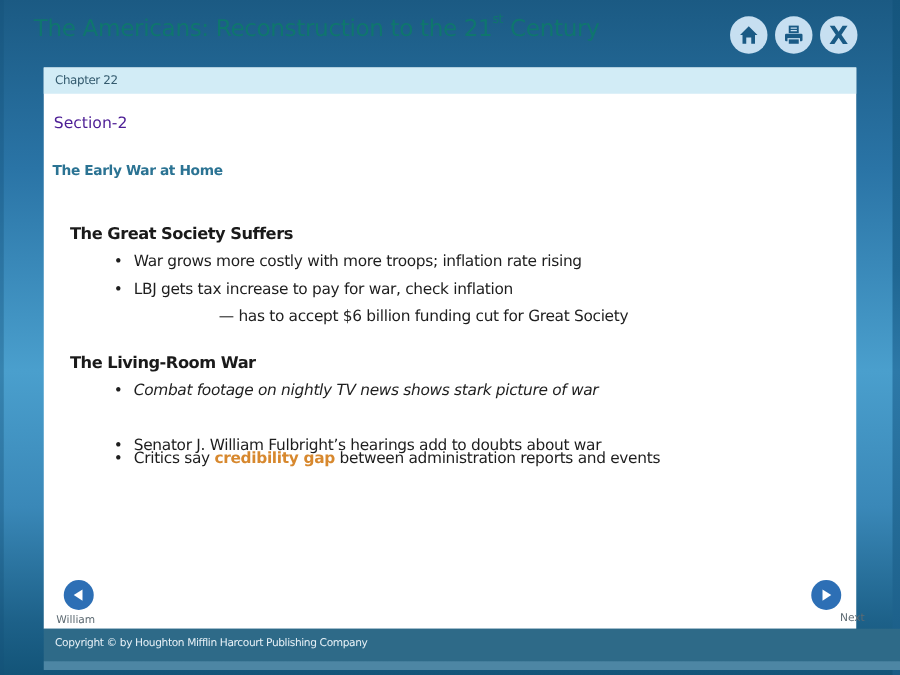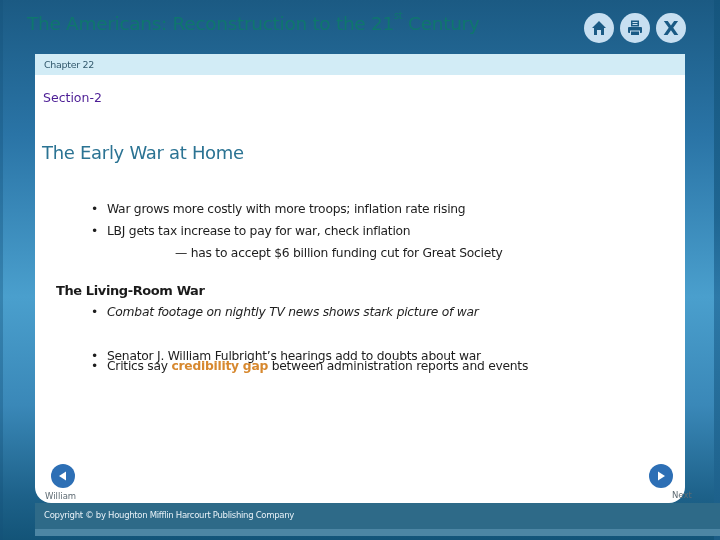--- a/index.html
+++ b/index.html
@@ -32,36 +32,35 @@
     }
     .circle-btn svg { display: block; }
     .close-x {
       font-family: "DejaVu Sans", sans-serif; font-weight: bold; font-size: 20px;
       color: #1a5a85; line-height: 1;
     }
 
     .panel {
       position: absolute; left: 35px; top: 54px; width: 650px; height: 449px;
       background: #ffffff;
-      border-radius: 16px;
     }
     .chapter-bar {
       height: 21px; background: #d2ecf6;
       padding-left: 9px; font-size: 9.5px; color: #335a6e; line-height: 22px;
       font-family: "DejaVu Sans", sans-serif; letter-spacing: -0.3px;
     }
     .section-label {
       position: absolute; left: 8px; top: 36px;
       font-family: "DejaVu Sans", sans-serif;
       font-size: 12.5px; color: #4c1d95; letter-spacing: 0px;
     }
     .main-heading {
-      position: absolute; left: 7px; top: 88px;
+      position: absolute; left: 7px; top: 76px;
       font-family: "DejaVu Sans", sans-serif;
-      font-size: 18px; color: #2b7393; font-weight: normal; letter-spacing: -0.3px;
+      font-size: 11px; color: #2b7393; font-weight: bold; letter-spacing: -0.3px;
     }
     .subheading {
       position: absolute; left: 21px;
       font-family: "DejaVu Sans", sans-serif;
       font-size: 13px; color: #1a1a1a; font-weight: bold; letter-spacing: -0.4px;
     }
     .bullet {
       position: absolute; left: 56px;
       font-family: "DejaVu Sans", sans-serif;
       font-size: 12.3px; color: #1e1e1e; white-space: nowrap; letter-spacing: -0.25px;
@@ -120,20 +119,21 @@
   <div class="circle-btn">
     <span class="close-x">X</span>
   </div>
 </div>
 
 <div class="panel">
   <div class="chapter-bar">Chapter 22</div>
   <div class="section-label">Section-2</div>
   <div class="main-heading">The Early War at Home</div>
 
+  <div class="subheading" style="top:126px;">The Great Society Suffers</div>
   <div class="bullet" style="top:148px;">
     <span class="dot">•</span><span>War grows more costly with more troops; inflation rate rising</span>
   </div>
   <div class="bullet" style="top:170px;">
     <span class="dot">•</span><span>LBJ gets tax increase to pay for war, check inflation</span>
   </div>
   <div class="continuation" style="top:192px;">— has to accept $6 billion funding cut for Great Society</div>
 
   <div class="subheading" style="top:229px;">The Living-Room War</div>
   <div class="bullet" style="top:251px;font-style:italic;">

